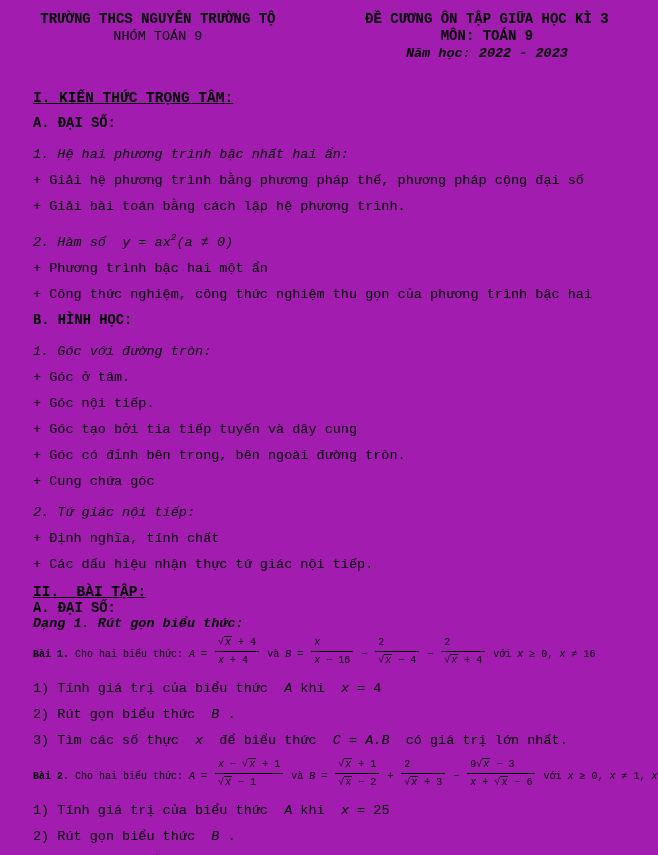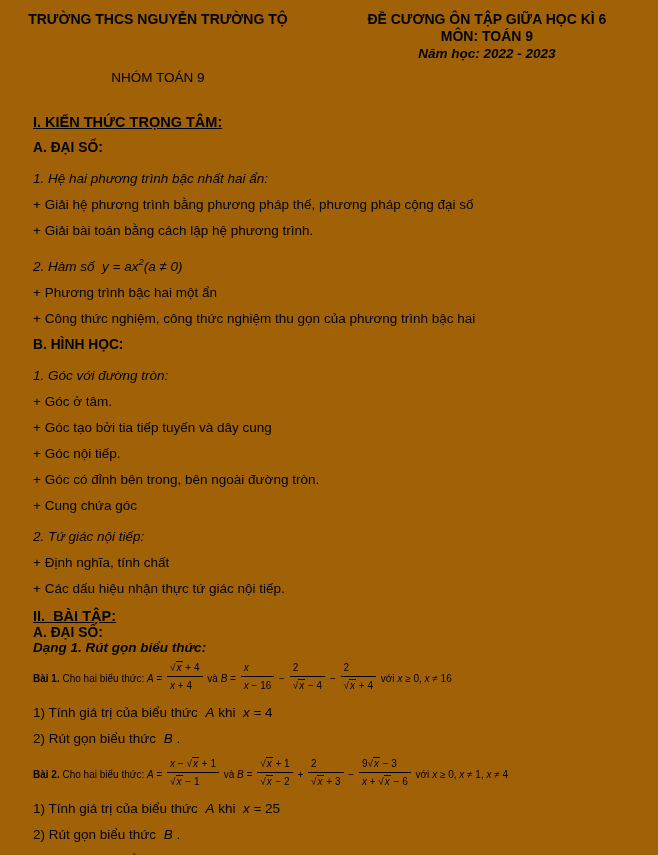--- a/index.html
+++ b/index.html
@@ -1,25 +1,25 @@
 <!DOCTYPE html>
 <html><head>
 <meta charset="utf-8">
 <style>
   html,body{margin:0;padding:0;background:#e8e8e8;}
   .page{
-    width:658px;height:855px;margin:0 auto;background:#a16207;color:#000000;
-    font-family:Liberation Sans, sans-serif;font-size:13.5px;
+    width:658px;height:855px;margin:0 auto;background:#a21caf;color:#000000;
+    font-family:Liberation Mono, monospace;font-size:13.5px;
     overflow:hidden;position:relative;box-sizing:border-box;
   }
   .header{display:flex;padding-top:11px;line-height:17px;}
   .header-left{flex:0 0 48%;text-align:center;}
   .header-right{flex:0 0 52%;text-align:center;}
   .hdr-bold{font-weight:bold;font-size:14px;}
-  .hdr-normal{font-size:13.5px;margin-top:41px;}
+  .hdr-normal{font-size:13.5px;}
   .hdr-bold-italic{font-weight:bold;font-style:italic;font-size:13.5px;}
   .content{padding:27px 36px 0 33px;}
   .doc-line{line-height:15px;white-space:pre-wrap;}
   .l-h1{font-size:14.5px;font-weight:bold;text-decoration:underline;margin:0 0 9px 0;line-height:18px;}
   .l-h1.tight{margin:0;}
   .l-bold{font-weight:bold;margin:0 0 1px 0;font-size:13.8px;}
   .l-bold.tight{margin:0;}
   .l-italic{font-style:italic;margin:16px 0 11px 0;}
   .l-plus{margin:0 0 11px 0;}
   .l-bolditalic{font-weight:bold;font-style:italic;margin:0 0 6px 0;}
@@ -40,48 +40,49 @@
 </head>
 <body>
 
 <div class="page">
   <div class="header">
     <div class="header-left">
       <div class="hdr-bold">TRƯỜNG THCS NGUYỄN TRƯỜNG TỘ</div>
       <div class="hdr-normal">NHÓM TOÁN 9</div>
     </div>
     <div class="header-right">
-      <div class="hdr-bold">ĐỀ CƯƠNG ÔN TẬP GIỮA HỌC KÌ 6</div>
+      <div class="hdr-bold">ĐỀ CƯƠNG ÔN TẬP GIỮA HỌC KÌ 3</div>
       <div class="hdr-bold">MÔN: TOÁN 9</div>
       <div class="hdr-bold-italic">Năm học: 2022 - 2023</div>
     </div>
   </div>
   <div class="content" id="doc-lines">
       <div class="doc-line l-h1"><span class="tk-t">I. KIẾN THỨC TRỌNG TÂM:</span></div>
       <div class="doc-line l-bold"><span class="tk-t">A. ĐẠI SỐ:</span></div>
       <div class="doc-line l-italic"><span class="tk-t">1. Hệ hai phương trình bậc nhất hai ẩn:</span></div>
       <div class="doc-line l-plus"><span class="tk-t">+ Giải hệ phương trình bằng phương pháp thế, phương pháp cộng đại số</span></div>
       <div class="doc-line l-plus"><span class="tk-t">+ Giải bài toán bằng cách lập hệ phương trình.</span></div>
       <div class="doc-line l-italic"><span class="tk-t">2. Hàm số  </span><span class="tk-v">y</span><span class="tk-m"> = </span><span class="tk-v">ax</span><sup class="tk-sup">2</sup><span class="tk-m">(</span><span class="tk-v">a</span><span class="tk-m"> ≠ 0)</span></div>
       <div class="doc-line l-plus"><span class="tk-t">+ Phương trình bậc hai một ẩn</span></div>
       <div class="doc-line l-plus"><span class="tk-t">+ Công thức nghiệm, công thức nghiệm thu gọn của phương trình bậc hai</span></div>
       <div class="doc-line l-bold"><span class="tk-t">B. HÌNH HỌC:</span></div>
       <div class="doc-line l-italic"><span class="tk-t">1. Góc với đường tròn:</span></div>
       <div class="doc-line l-plus"><span class="tk-t">+ Góc ở tâm.</span></div>
+      <div class="doc-line l-plus"><span class="tk-t">+ Góc nội tiếp.</span></div>
       <div class="doc-line l-plus"><span class="tk-t">+ Góc tạo bởi tia tiếp tuyến và dây cung</span></div>
-      <div class="doc-line l-plus"><span class="tk-t">+ Góc nội tiếp.</span></div>
       <div class="doc-line l-plus"><span class="tk-t">+ Góc có đỉnh bên trong, bên ngoài đường tròn.</span></div>
       <div class="doc-line l-plus"><span class="tk-t">+ Cung chứa góc</span></div>
       <div class="doc-line l-italic"><span class="tk-t">2. Tứ giác nội tiếp:</span></div>
       <div class="doc-line l-plus"><span class="tk-t">+ Định nghĩa, tính chất</span></div>
       <div class="doc-line l-plus"><span class="tk-t">+ Các dấu hiệu nhận thực tứ giác nội tiếp.</span></div>
       <div class="doc-line l-h1 tight"><span class="tk-t">II.  BÀI TẬP:</span></div>
       <div class="doc-line l-bold tight"><span class="tk-t">A. ĐẠI SỐ:</span></div>
       <div class="doc-line l-bolditalic"><span class="tk-t">Dạng 1. Rút gọn biểu thức:</span></div>
       <div class="doc-line l-formula"><span class="tk-b">Bài 1.</span><span class="tk-t"> Cho hai biểu thức:  </span><span class="tk-v">A</span><span class="tk-m"> = </span><span class="tk-frac"><span class="num"><span class="tk-sqrt"><span class="rad">√</span><span class="rdc">x</span></span><span class="tk-m"> + 4</span></span><span class="den"><span class="tk-v">x</span><span class="tk-m"> + 4</span></span></span><span class="tk-t"> và  </span><span class="tk-v">B</span><span class="tk-m"> = </span><span class="tk-frac"><span class="num"><span class="tk-v">x</span></span><span class="den"><span class="tk-v">x</span><span class="tk-m"> − 16</span></span></span><span class="tk-m"> − </span><span class="tk-frac"><span class="num"><span class="tk-m">2</span></span><span class="den"><span class="tk-sqrt"><span class="rad">√</span><span class="rdc">x</span></span><span class="tk-m"> − 4</span></span></span><span class="tk-m"> − </span><span class="tk-frac"><span class="num"><span class="tk-m">2</span></span><span class="den"><span class="tk-sqrt"><span class="rad">√</span><span class="rdc">x</span></span><span class="tk-m"> + 4</span></span></span><span class="tk-t"> với  </span><span class="tk-v">x</span><span class="tk-m"> ≥ 0, </span><span class="tk-v">x</span><span class="tk-m"> ≠ 16</span></div>
       <div class="doc-line l-sub"><span class="tk-t">1) Tính giá trị của biểu thức  </span><span class="tk-v">A</span><span class="tk-t"> khi  </span><span class="tk-v">x</span><span class="tk-m"> = 4</span></div>
       <div class="doc-line l-sub"><span class="tk-t">2) Rút gọn biểu thức  </span><span class="tk-v">B</span><span class="tk-t"> .</span></div>
+      <div class="doc-line l-sub"><span class="tk-t">3) Tìm các số thực  </span><span class="tk-v">x</span><span class="tk-t">  để biểu thức  </span><span class="tk-v">C</span><span class="tk-m"> = </span><span class="tk-v">A.B</span><span class="tk-t">  có giá trị lớn nhất.</span></div>
       <div class="doc-line l-formula"><span class="tk-b">Bài 2.</span><span class="tk-t"> Cho hai biểu thức:  </span><span class="tk-v">A</span><span class="tk-m"> = </span><span class="tk-frac"><span class="num"><span class="tk-v">x</span><span class="tk-m"> − </span><span class="tk-sqrt"><span class="rad">√</span><span class="rdc">x</span></span><span class="tk-m"> + 1</span></span><span class="den"><span class="tk-sqrt"><span class="rad">√</span><span class="rdc">x</span></span><span class="tk-m"> − 1</span></span></span><span class="tk-t"> và  </span><span class="tk-v">B</span><span class="tk-m"> = </span><span class="tk-frac"><span class="num"><span class="tk-sqrt"><span class="rad">√</span><span class="rdc">x</span></span><span class="tk-m"> + 1</span></span><span class="den"><span class="tk-sqrt"><span class="rad">√</span><span class="rdc">x</span></span><span class="tk-m"> − 2</span></span></span><span class="tk-m"> + </span><span class="tk-frac"><span class="num"><span class="tk-m">2</span></span><span class="den"><span class="tk-sqrt"><span class="rad">√</span><span class="rdc">x</span></span><span class="tk-m"> + 3</span></span></span><span class="tk-m"> − </span><span class="tk-frac"><span class="num"><span class="tk-m">9</span><span class="tk-sqrt"><span class="rad">√</span><span class="rdc">x</span></span><span class="tk-m"> − 3</span></span><span class="den"><span class="tk-v">x</span><span class="tk-m"> + </span><span class="tk-sqrt"><span class="rad">√</span><span class="rdc">x</span></span><span class="tk-m"> − 6</span></span></span><span class="tk-t"> với  </span><span class="tk-v">x</span><span class="tk-m"> ≥ 0, </span><span class="tk-v">x</span><span class="tk-m"> ≠ 1, </span><span class="tk-v">x</span><span class="tk-m"> ≠ 4</span></div>
       <div class="doc-line l-sub"><span class="tk-t">1) Tính giá trị của biểu thức  </span><span class="tk-v">A</span><span class="tk-t"> khi  </span><span class="tk-v">x</span><span class="tk-m"> = 25</span></div>
       <div class="doc-line l-sub"><span class="tk-t">2) Rút gọn biểu thức  </span><span class="tk-v">B</span><span class="tk-t"> .</span></div>
       <div class="doc-line l-sub"><span class="tk-t">3) Chứng minh rằng  </span><span class="tk-v">B</span><span class="tk-m"> &gt; 0</span><span class="tk-t"> thì  </span><span class="tk-v">A</span><span class="tk-m"> &gt; 3</span><span class="tk-t"> .</span></div>
     </div>
 </div>
 
 </body></html>

